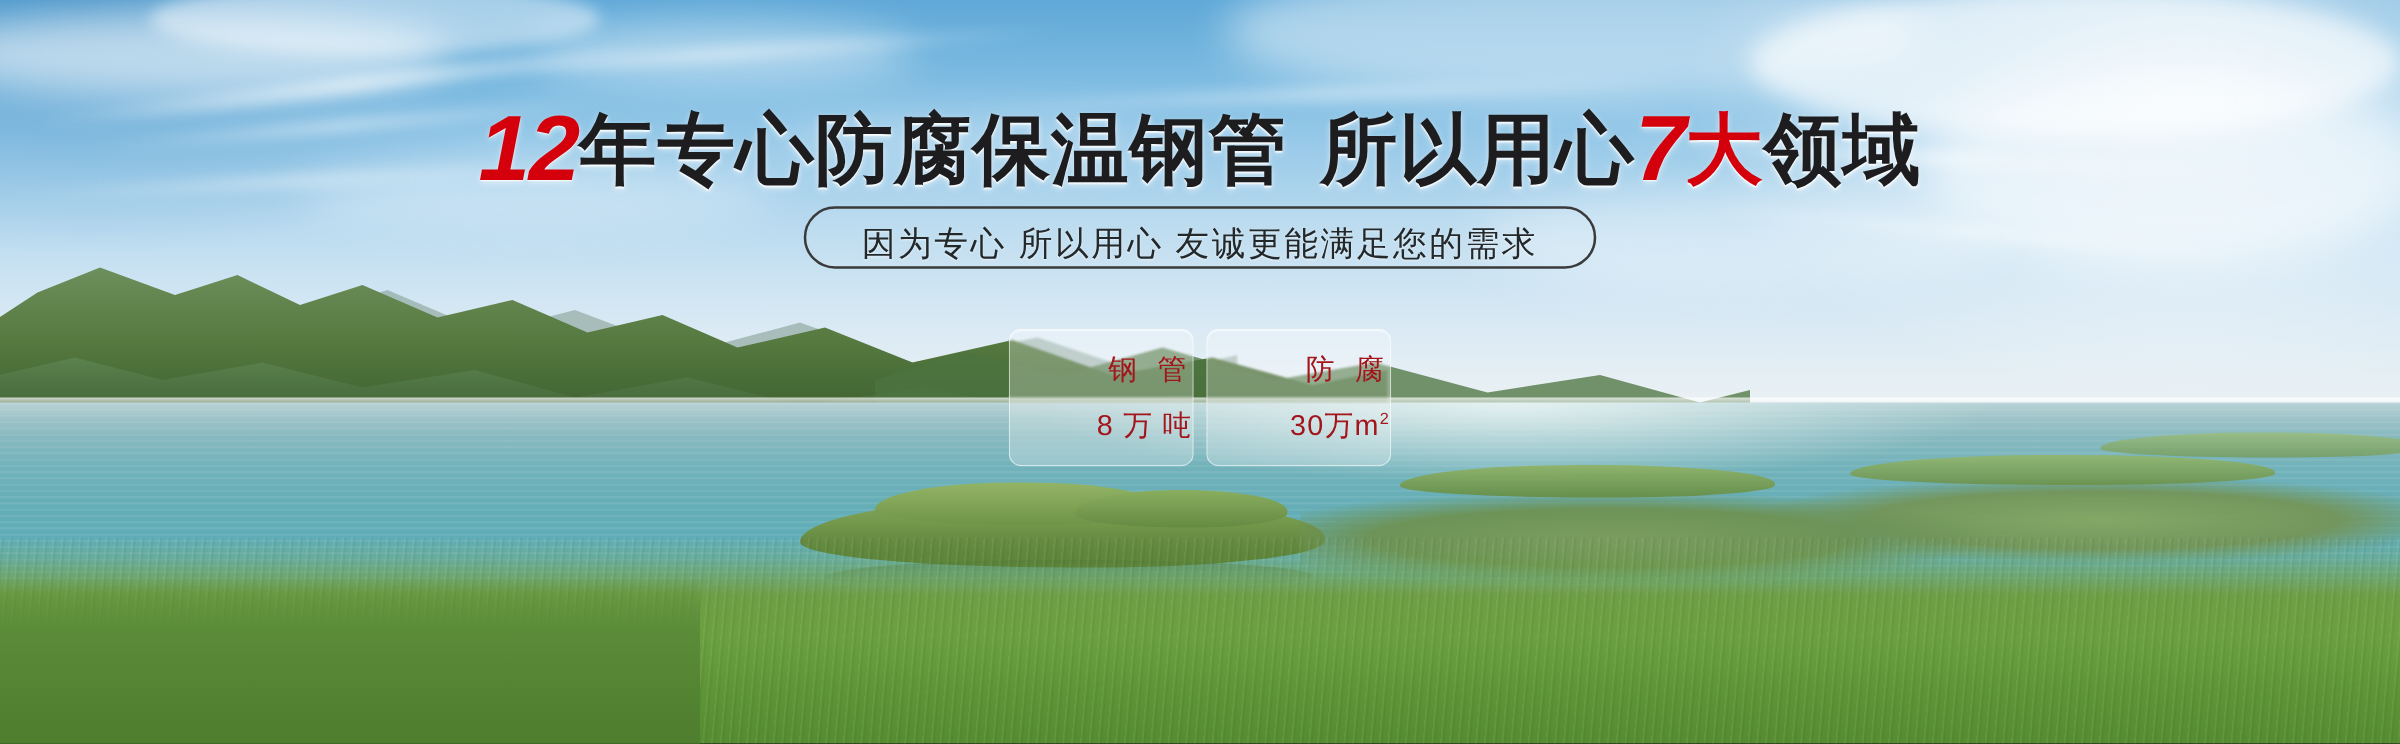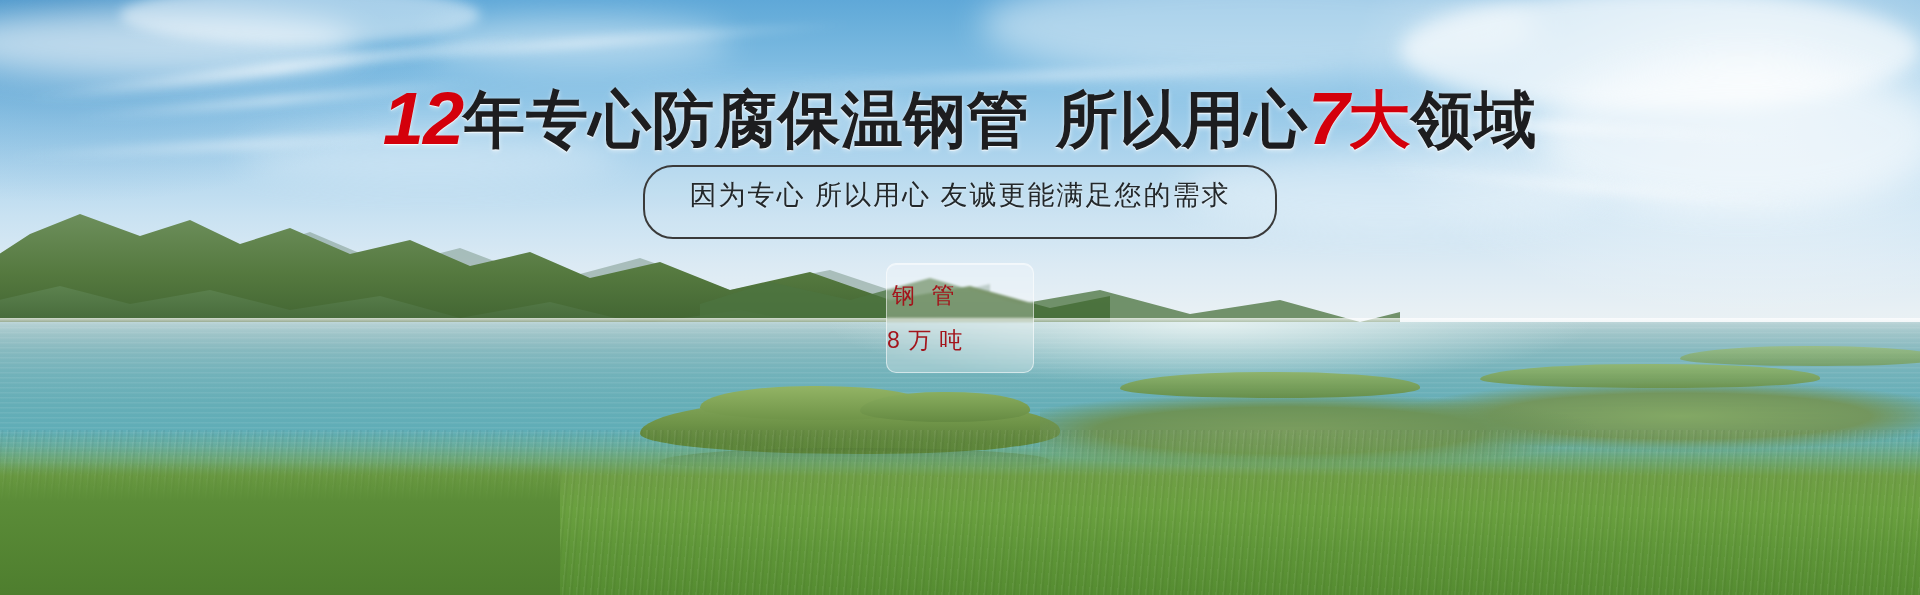--- a/index.html
+++ b/index.html
@@ -158,41 +158,41 @@
   }
   .headline .gap{display:inline-block;width:26px;}
 
   .subwrap{
     position:absolute;left:0;top:165px;width:1920px;
     display:flex;justify-content:center;
   }
   .subtitle{
     border:2px solid #3a3a3a;
     border-radius:30px;
-    padding:10px 44px 24px;
+    padding:10px 44px 0;
     font-size:27px;
     letter-spacing:2px;
     color:#23282b;
     background:rgba(255,255,255,.06);
     white-space:nowrap;
     text-shadow:0 1px 2px rgba(255,255,255,.6);
   }
 
   
   .cards{
     position:absolute;left:0;top:263px;width:1920px;
     display:flex;justify-content:center;align-items:flex-start;gap:10px;
   }
   .card{
     width:148px;height:110px;
     border-radius:10px;
     background:rgba(255,255,255,.26);
     border:1px solid rgba(255,255,255,.55);
     backdrop-filter:blur(1px);
-    display:flex;flex-direction:column;align-items:flex-start;justify-content:center;
+    display:flex;flex-direction:column;align-items:flex-end;justify-content:center;
     gap:14px;
     box-shadow:inset 0 1px 0 rgba(255,255,255,.5);
   }
   .card .c-title{
     font-size:23px;
     letter-spacing:5px;
     text-indent:5px;
     color:#a3141b;
     font-weight:500;
   }
@@ -295,17 +295,23 @@
 
   <div class="cards">
 
     <div class="card">
       <div class="c-title">钢 管</div>
       <div class="c-value">
         <span>8 万 吨</span>
       </div>
     </div>
 
+    <div class="card">
+      <div class="c-title">防 腐</div>
+      <div class="c-value">
+        <span>30万m</span><sup>2</sup>
+      </div>
+    </div>
 
 
   </div>
 
 </div>
 
 </body></html>

